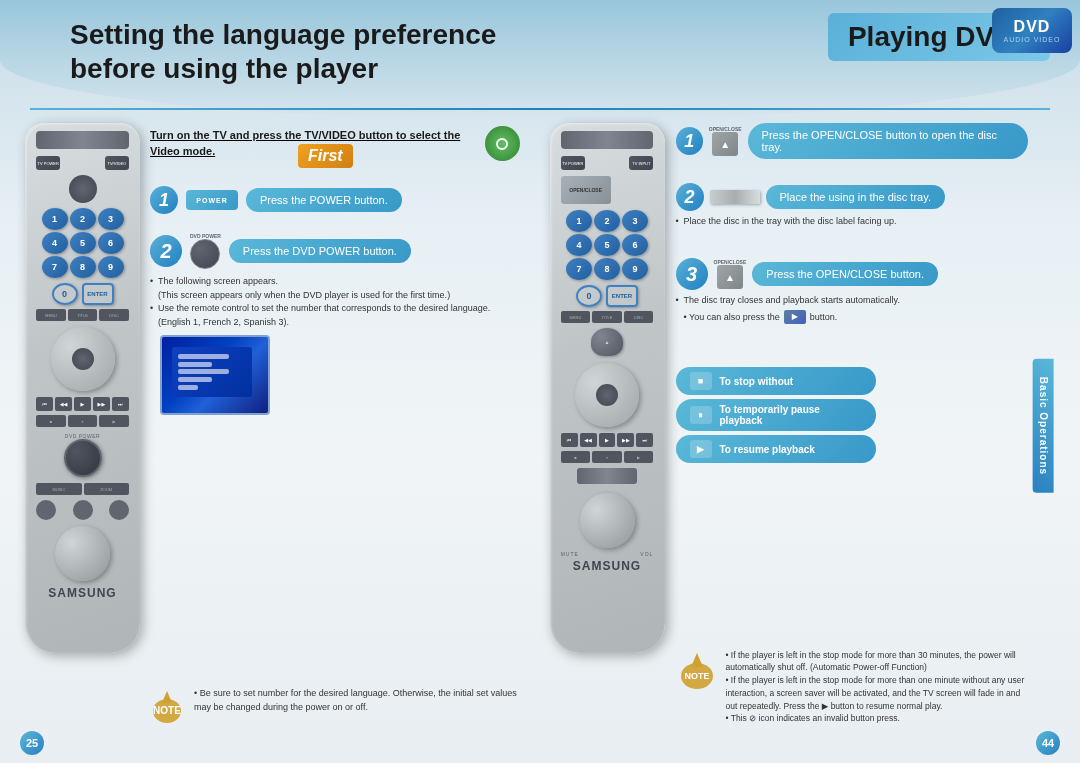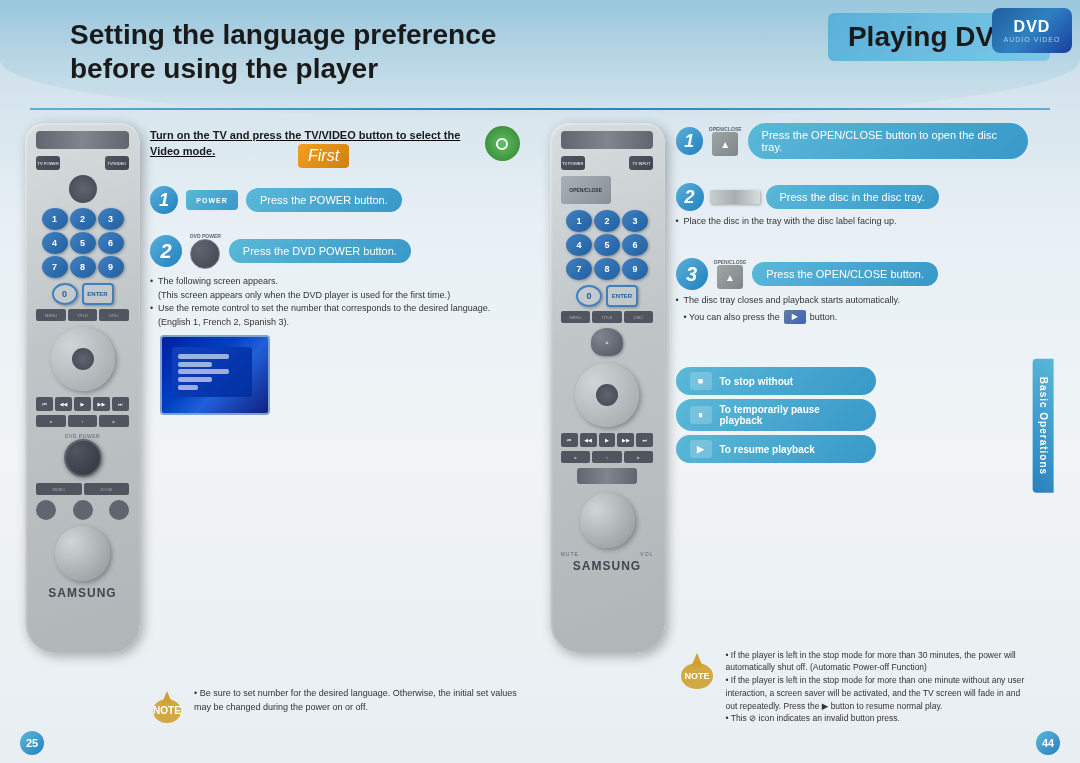--- a/index.html
+++ b/index.html
@@ -264,21 +264,21 @@
     }
 
     
     .first-badge {
       position: absolute;
       left: 148px;
       top: 18px;
       background: linear-gradient(135deg, #f0a020, #d08010);
       color: white;
       font-size: 16px;
-      font-weight: normal;
+      font-weight: bold;
       font-style: italic;
       padding: 3px 10px;
       border-radius: 4px;
       display: inline-block;
     }
 
     .step-number {
       width: 28px;
       height: 28px;
       background: linear-gradient(135deg, #5ab0d8, #2080c0);
@@ -697,21 +697,21 @@
     </div>
 
     <div style="position:absolute;left:148px;top:65px;right:52px;">
       <div style="display:flex;align-items:center;gap:6px;margin-bottom:4px;">
         <div class="step-number">
           <span>2</span>
         </div>
 
         <div style="width:50px;height:14px;background:linear-gradient(90deg,#c8cdd0,#a8adb0,#d8dde0);border-radius:2px;box-shadow:1px 1px 3px rgba(0,0,0,0.3);"></div>
         <div class="instruction-box">
-          <span>Press the disc in the disc tray.</span>
+          <span>Place the using in the disc tray.</span>
         </div>
       </div>
       <div class="bullet-text">Place the disc in the tray with the disc label facing up.</div>
     </div>
 
     <div style="position:absolute;left:148px;top:140px;right:52px;">
       <div style="display:flex;align-items:center;gap:6px;margin-bottom:4px;">
         <div class="step-number step-number-lg" style="background:linear-gradient(135deg,#5ab0d8,#2080c0);color:white;font-size:20px;font-weight:bold;border-radius:50%;width:32px;height:32px;display:flex;align-items:center;justify-content:center;font-style:italic;">
           <span>3</span>
         </div>

